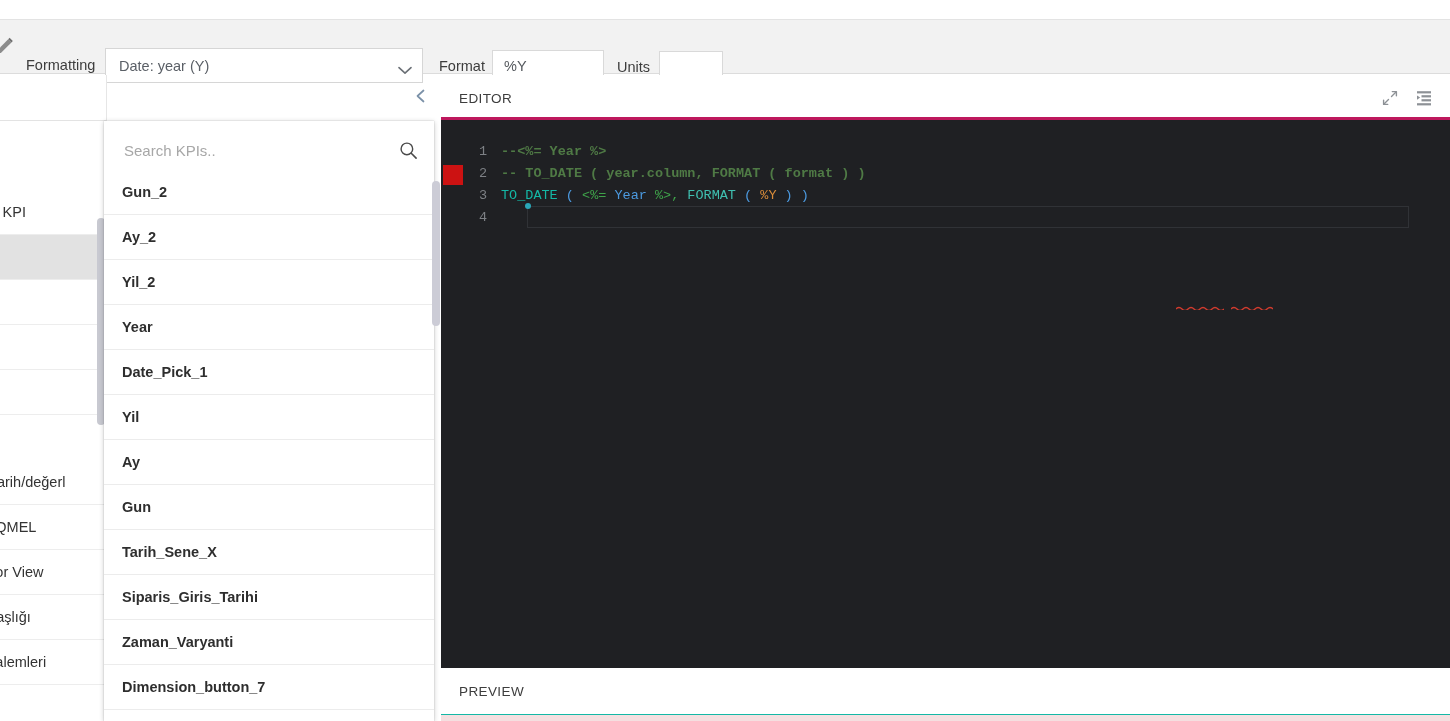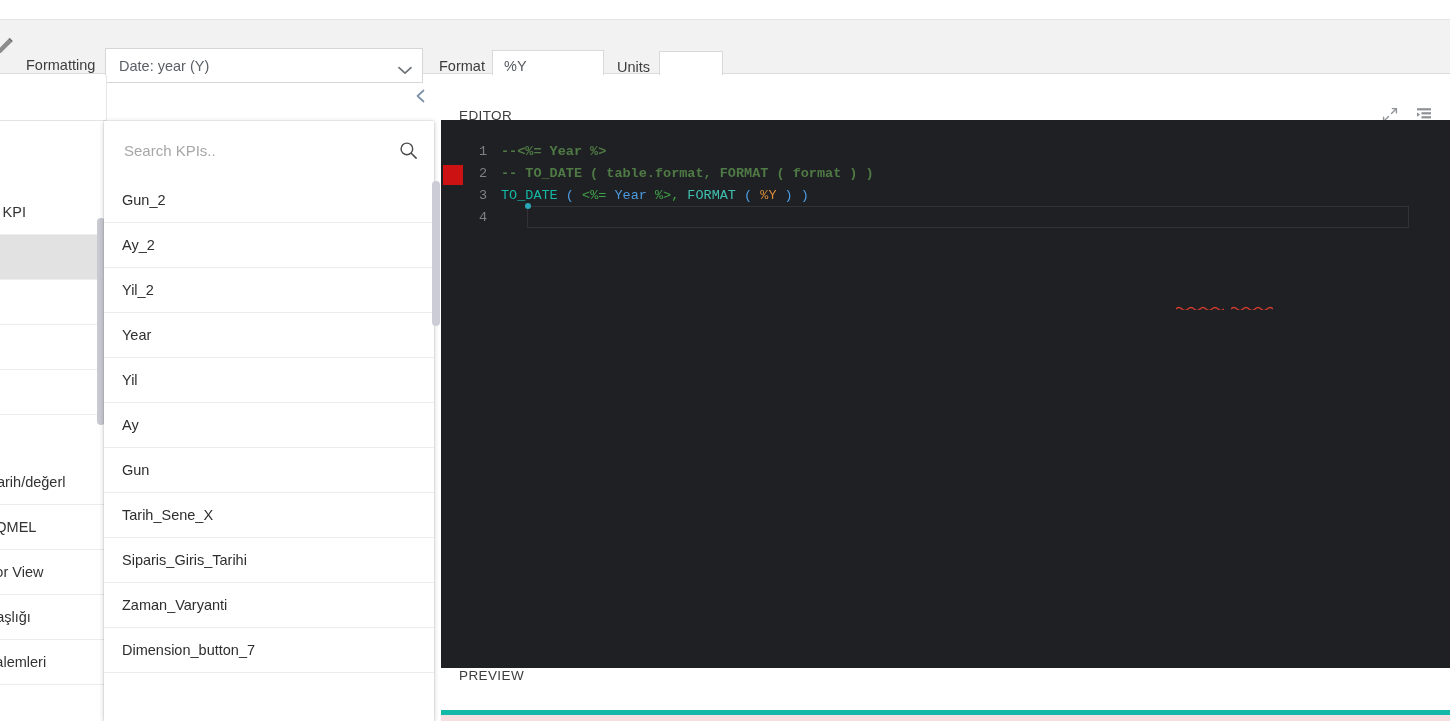--- a/index.html
+++ b/index.html
@@ -107,23 +107,24 @@
     padding: 0 16px 0 18px;
   }
   .kpi-search-input {
     flex: 1; border: none; outline: none; background: transparent;
     font-family: "Liberation Sans", sans-serif;
     font-size: 15px; color: #333;
   }
   .kpi-search-input::placeholder { color: #a7a7a7; }
   .search-icon { width: 19px; height: 19px; flex: 0 0 auto; }
   .kpi-list {
-    position: absolute; left: 0; top: 57px;
+    position: absolute; left: 0; top: 49px;
     width: 364px; height: 541px;
     overflow: hidden;
+    font-weight: bold;
   }
   .kpi-item {
     height: 45px; width: 330px;
     display: flex; align-items: center;
     padding-left: 18px;
     font-size: 14.5px; color: #2e2e2e;
     border-bottom: 1px solid #ececec;
     background: #ffffff;
     white-space: nowrap;
   }
@@ -140,24 +141,24 @@
     display: flex; align-items: center; justify-content: center;
   }
 
   
   .editor-col {
     position: absolute; left: 441px; top: 75px;
     width: 1009px; height: 646px;
     background: #ffffff;
   }
   .editor-header {
-    position: absolute; left: 0; top: 18px;
+    position: absolute; left: 0; top: 4px;
     width: 1009px; height: 45px;
     background: #ffffff;
-    border-bottom: 1px solid #be185d;
+    border-bottom: 7px solid #be185d;
     display: flex; align-items: center;
     padding: 0 16px 0 18px;
   }
   .editor-title {
     flex: 1; font-size: 13.5px; color: #3d3d3d; letter-spacing: 0.4px;
   }
   .hdr-icon {
     width: 20px; height: 20px; margin-left: 14px;
     display: flex; align-items: center; justify-content: center;
   }
@@ -210,22 +211,22 @@
     position: absolute; left: 524px; top: 184px;
     width: 6px; height: 6px; border-radius: 50%;
     background: #2aa7b8;
   }
 
   
   .preview-header {
     position: absolute; left: 0; top: 593px;
     width: 1009px; height: 47px;
     background: #ffffff;
-    border-bottom: 5px solid #14b8a6;
-    display: flex; 
+    border-bottom: 1px solid #14b8a6;
+    display: flex; align-items: center;
     padding-left: 18px;
   }
   .preview-title { font-size: 13.5px; color: #3d3d3d; letter-spacing: 0.4px; }
   .error-banner {
     position: absolute; left: 0; top: 640px;
     width: 1009px; height: 81px;
     background: #f5dfe0;
     display: flex; align-items: flex-start;
     padding: 14px 20px 0 17px;
   }
@@ -330,20 +331,23 @@
           <span>Gun_2</span>
         </div>
         <div class="kpi-item">
           <span>Ay_2</span>
         </div>
         <div class="kpi-item">
           <span>Yil_2</span>
         </div>
         <div class="kpi-item">
           <span>Year</span>
+        </div>
+        <div class="kpi-item">
+          <span>Date_Pick_1</span>
         </div>
         <div class="kpi-item">
           <span>Yil</span>
         </div>
         <div class="kpi-item">
           <span>Ay</span>
         </div>
         <div class="kpi-item">
           <span>Gun</span>
         </div>
@@ -389,21 +393,21 @@
     <div class="code-area">
       <div class="code-top-strip"></div>
 
       <div class="code-line" style="top:21px;">
         <span class="gutter-num">1</span>
         <span class="tok-comment">--&lt;%= Year %&gt;</span>
       </div>
 
       <div class="code-line" style="top:43px;">
         <span class="gutter-num">2</span>
-        <span class="tok-comment">-- TO_DATE ( table.format, FORMAT ( format ) )</span>
+        <span class="tok-comment">-- TO_DATE ( year.column, FORMAT ( format ) )</span>
       </div>
 
       <div class="code-line" style="top:65px;">
         <span class="gutter-num">3</span>
         <span class="tok-fn">TO_DATE</span>
         <span class="tok-paren"> ( </span>
         <span class="tok-tag">&lt;%=</span>
         <span class="tok-ident"> Year </span>
         <span class="tok-tag">%&gt;,</span>
         <span class="tok-format"> FORMAT</span>

